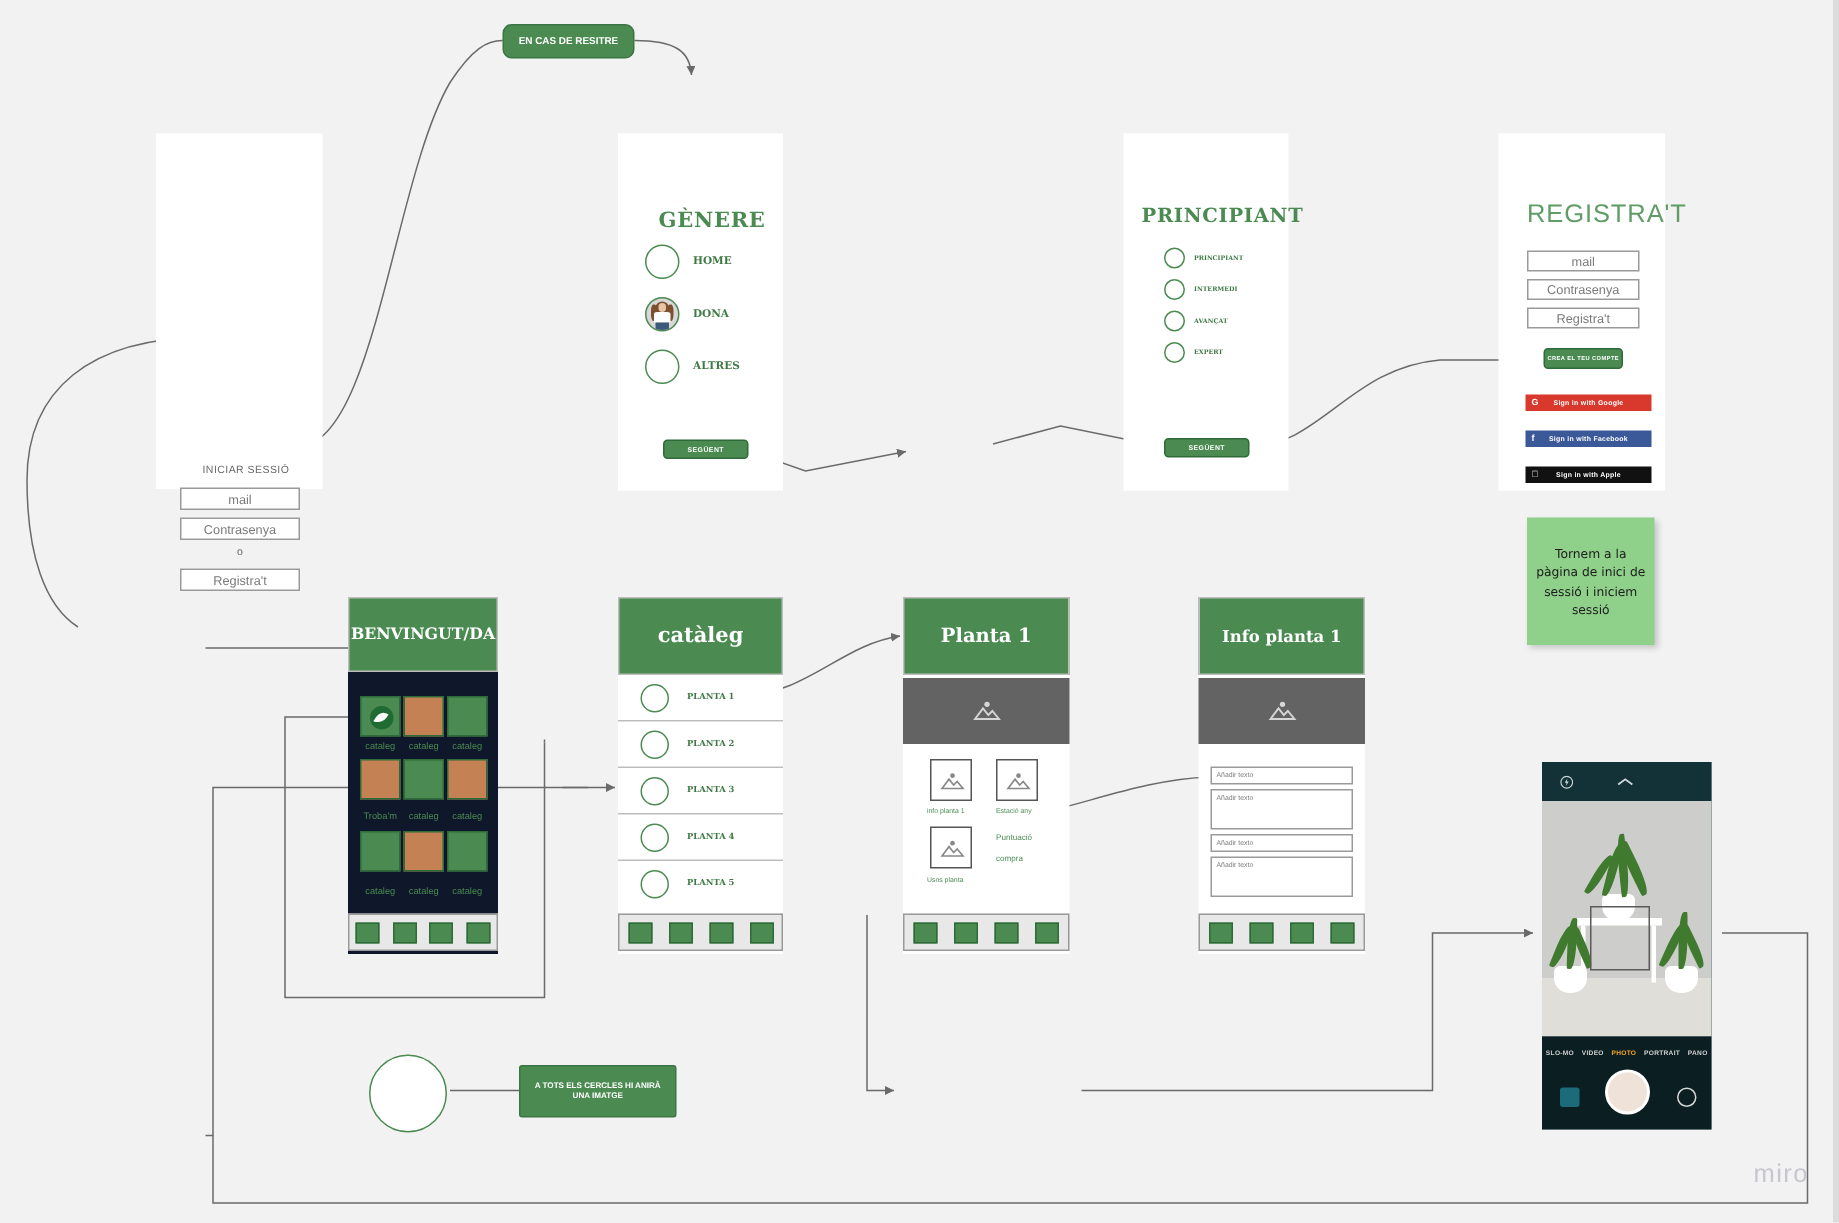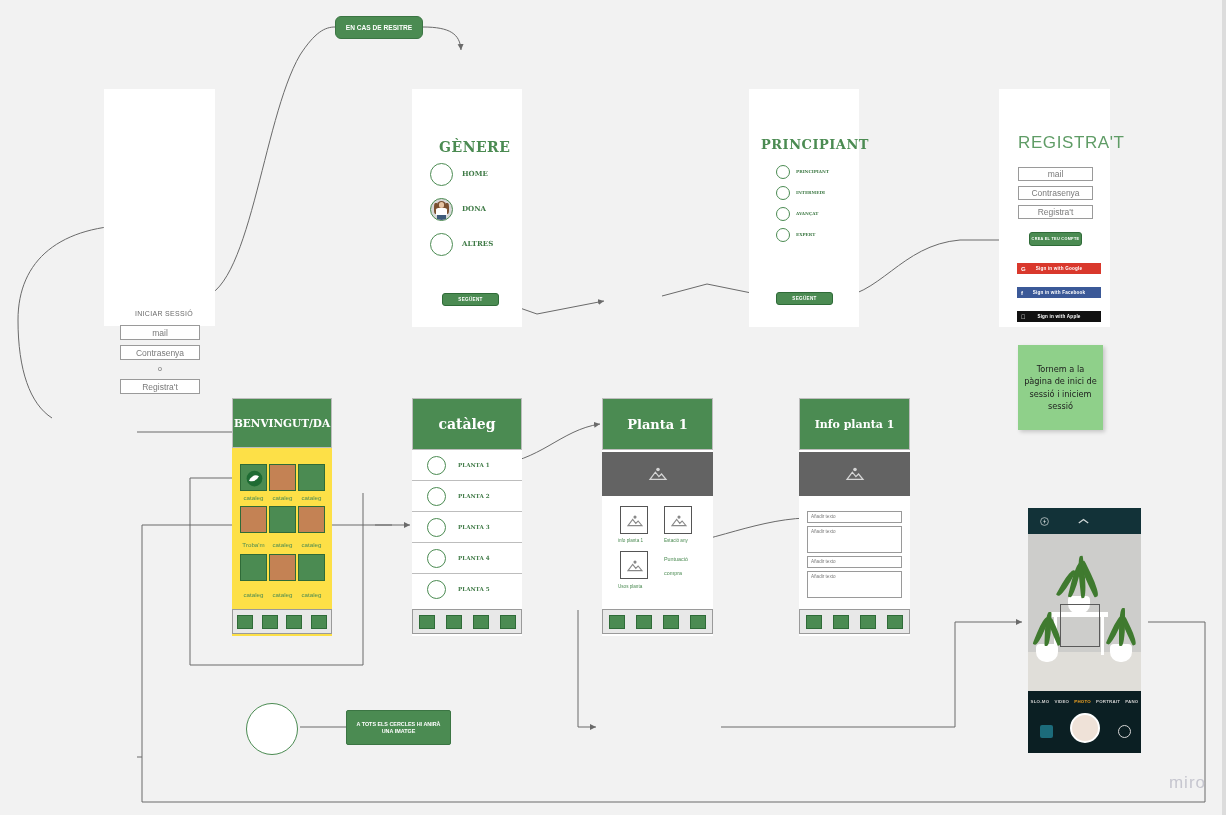--- a/index.html
+++ b/index.html
@@ -278,21 +278,21 @@
       <span>Sign in with Facebook</span>
     </div>
     <div class="social" style="left:18px;top:200px;width:84px;height:11px;background:#111;">
       <span class="ic"></span>
       <span>Sign in with Apple</span>
     </div>
   </div>
 
   <div class="sticky" style="left:1018px;top:345px;width:85px;height:85px;padding:6px;">Tornem a la pàgina de inici de sessió i iniciem sessió</div>
 
-  <div class="phone-plain abs" style="left:232px;top:398px;width:100px;height:238px;background:#fde047;">
+  <div class="phone-plain abs" style="left:232px;top:398px;width:100px;height:238px;background:#0f172a;">
     <div class="hdr" style="left:0;top:0;width:100px;height:50px;font-size:10.5px;">BENVINGUT/DA</div>
 
     <div class="tile g" style="left:8px;top:66px;width:27px;height:27px;">
       <svg viewBox="0 0 24 24" width="27" height="27">
         <circle cx="12" cy="12" r="7" fill="#1f6b33"></circle>
         <path d="M7 14 q4 -7 9 -4 q-3 6 -9 4z" fill="#fff"></path>
       </svg>
     </div>
     <div class="tile o" style="left:37px;top:66px;width:27px;height:27px;"></div>
     <div class="tile g" style="left:66px;top:66px;width:27px;height:27px;"></div>

